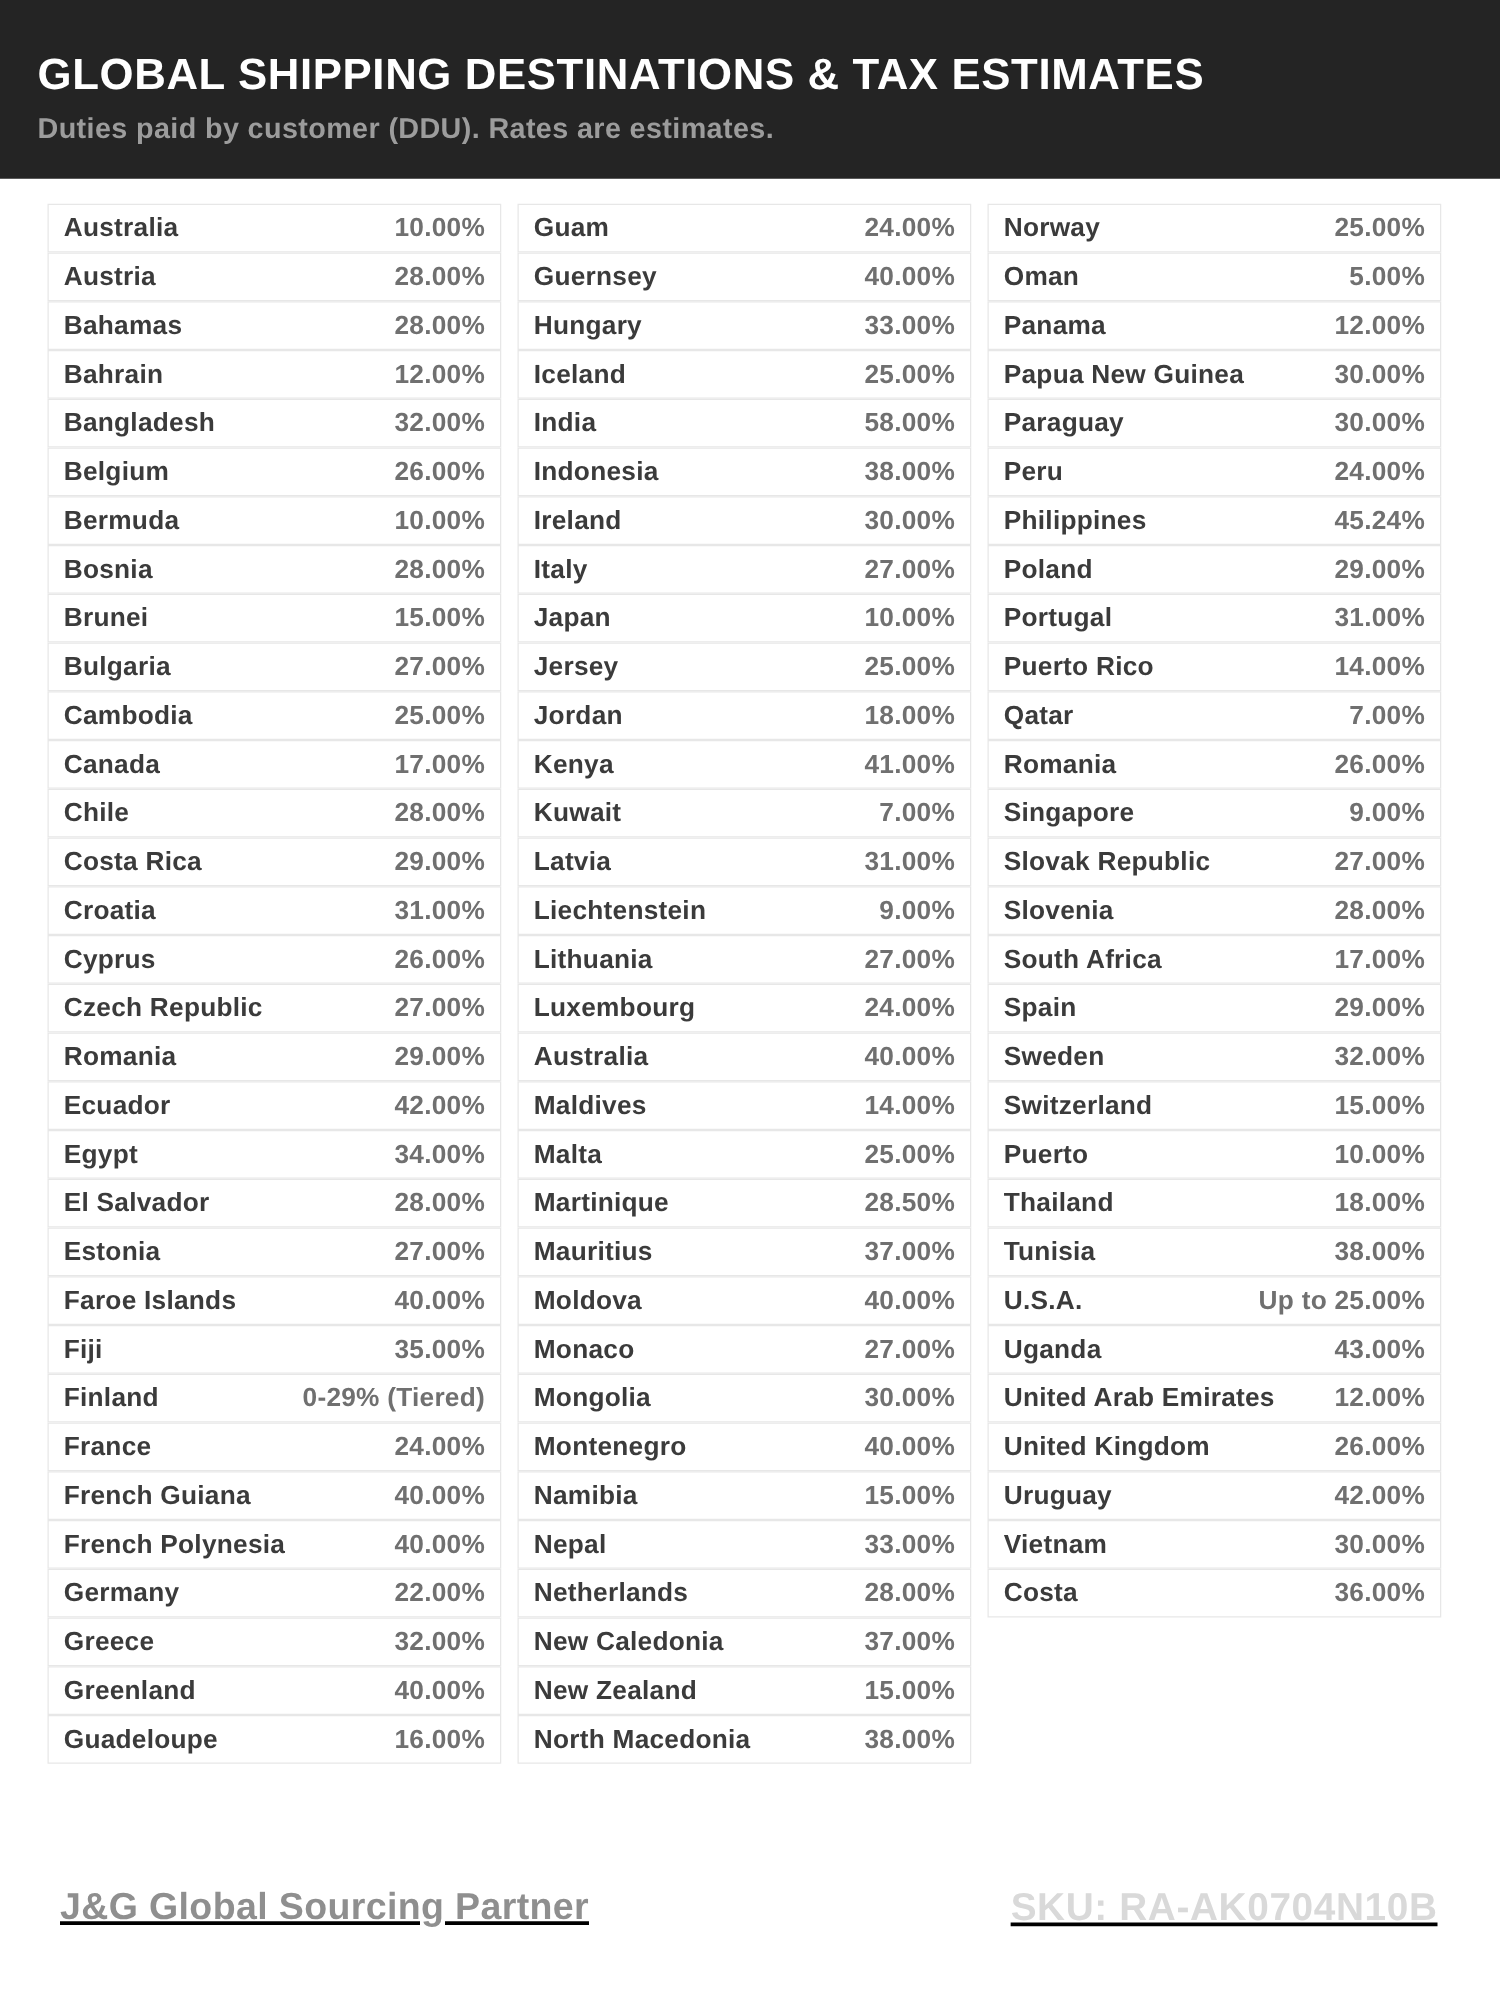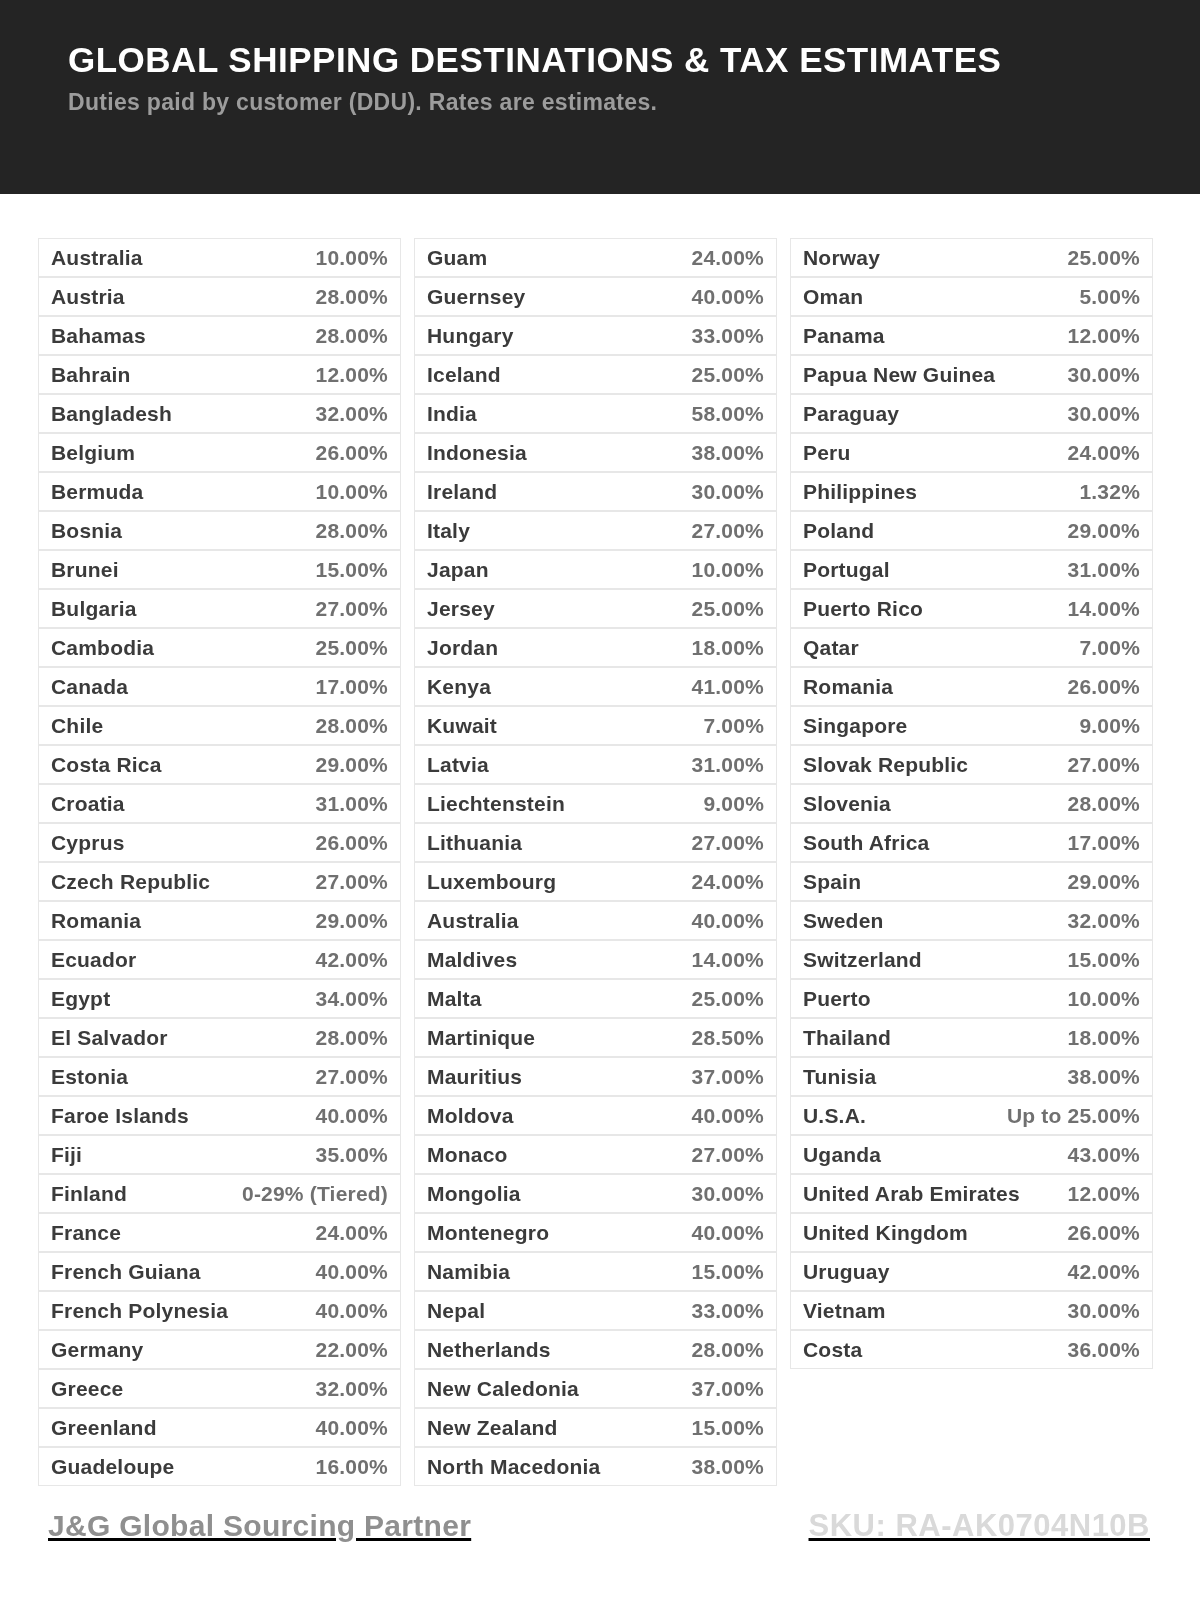--- a/index.html
+++ b/index.html
@@ -14,40 +14,40 @@
   }
   *{box-sizing:border-box;}
   html,body{margin:0;padding:0;}
   body{
     width:1200px;height:1600px;position:relative;overflow:hidden;
     background:#ffffff;
     font-family:"Liberation Sans", sans-serif;
   }
   .header{
     background:var(--header-bg);
-    height:194px;
-    padding:40px 50px 0 68px;
+    height:143px;
+    padding:40px 50px 0 30px;
   }
   .header h1{
     margin:0;
     font-size:35px;
     font-weight:800;
     color:var(--title);
     letter-spacing:0.5px;
     white-space:nowrap;
   }
   .header p{
     margin:9px 0 0 0;
     font-size:23px;
     font-weight:700;
     color:var(--subtitle);
     letter-spacing:0.3px;
   }
   .table{
-    margin:44px 47px 0 38px;
+    margin:20px 47px 0 38px;
     display:grid;
     grid-template-columns:repeat(3,1fr);
     column-gap:13px;
     align-items:start;
     border-radius:14px;
   }
   .col{display:block;}
   .row{
     display:flex;
     justify-content:space-between;
@@ -383,21 +383,21 @@
       <div class="row">
         <span class="country">Paraguay</span>
         <span class="rate">30.00%</span>
       </div>
       <div class="row">
         <span class="country">Peru</span>
         <span class="rate">24.00%</span>
       </div>
       <div class="row">
         <span class="country">Philippines</span>
-        <span class="rate">1.32%</span>
+        <span class="rate">45.24%</span>
       </div>
       <div class="row">
         <span class="country">Poland</span>
         <span class="rate">29.00%</span>
       </div>
       <div class="row">
         <span class="country">Portugal</span>
         <span class="rate">31.00%</span>
       </div>
       <div class="row">

